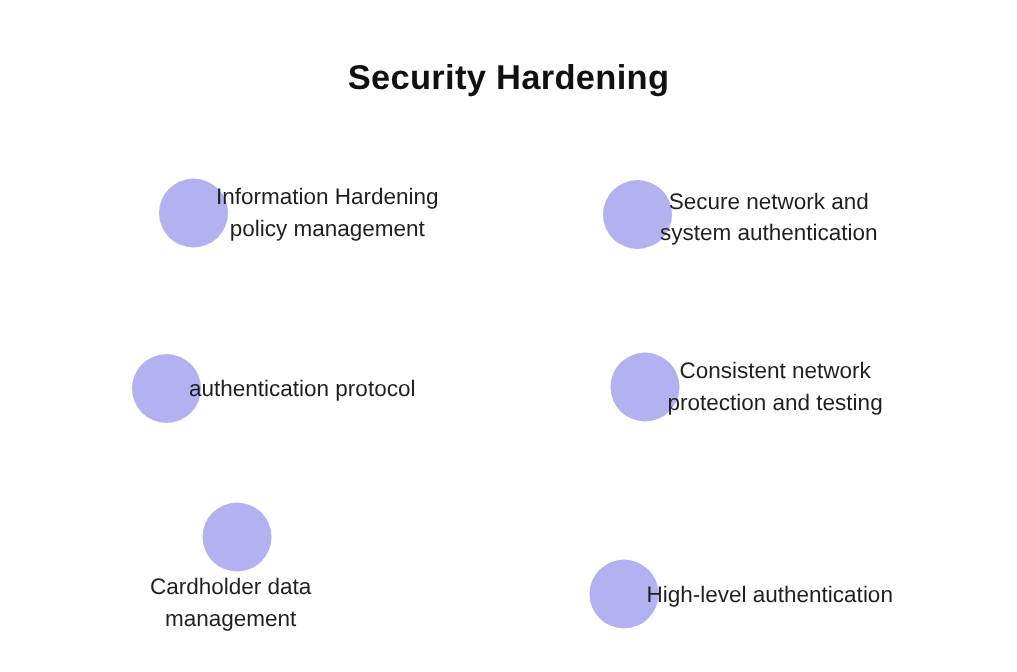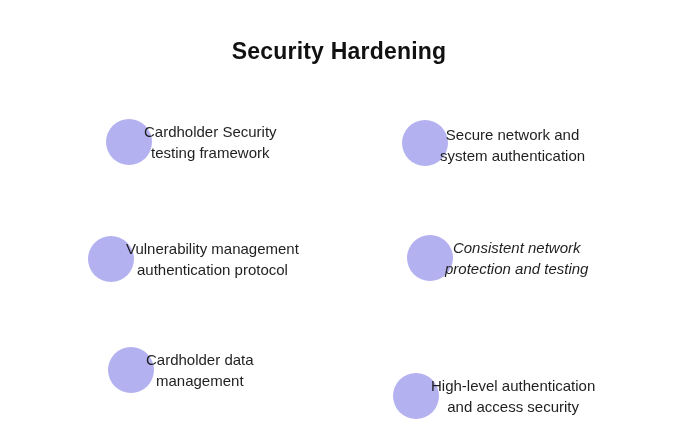--- a/index.html
+++ b/index.html
@@ -57,58 +57,56 @@
 </head>
 <body>
 
 <div class="canvas">
 
   <h1 class="title">Security Hardening</h1>
 
   <div class="item" style="left:106px; top:119px;">
     <span class="bullet" style="background-color: rgb(179, 177, 240);"></span>
     <div class="label">
-      <div>Cardholder Security</div>
-      <div>testing framework</div>
+      <div>Information Hardening</div>
+      <div>policy management</div>
     </div>
   </div>
 
   <div class="item" style="left:402px; top:120px;align-items:flex-end;">
     <span class="bullet" style="background-color: rgb(179, 177, 240);"></span>
     <div class="label">
       <div>Secure network and</div>
       <div>system authentication</div>
     </div>
   </div>
 
   <div class="item" style="left:88px; top:236px;">
     <span class="bullet" style="background-color: rgb(179, 177, 240);"></span>
     <div class="label">
-      <div>Vulnerability management</div>
       <div>authentication protocol</div>
     </div>
   </div>
 
-  <div class="item" style="left:407px; top:235px;font-style:italic;">
+  <div class="item" style="left:407px; top:235px;">
     <span class="bullet" style="background-color: rgb(179, 177, 240);"></span>
     <div class="label">
       <div>Consistent network</div>
       <div>protection and testing</div>
     </div>
   </div>
 
-  <div class="item" style="left:108px; top:347px;">
+  <div class="item" style="left:108px; top:335px;flex-direction:column;">
     <span class="bullet" style="background-color: rgb(179, 177, 240);"></span>
     <div class="label">
       <div>Cardholder data</div>
       <div>management</div>
     </div>
   </div>
 
   <div class="item" style="left:393px; top:347px;margin-top:26px;">
     <span class="bullet" style="background-color: rgb(179, 177, 240);"></span>
     <div class="label">
       <div>High-level authentication</div>
-      <div>and access security</div>
     </div>
   </div>
 
 </div>
 
 </body></html>

